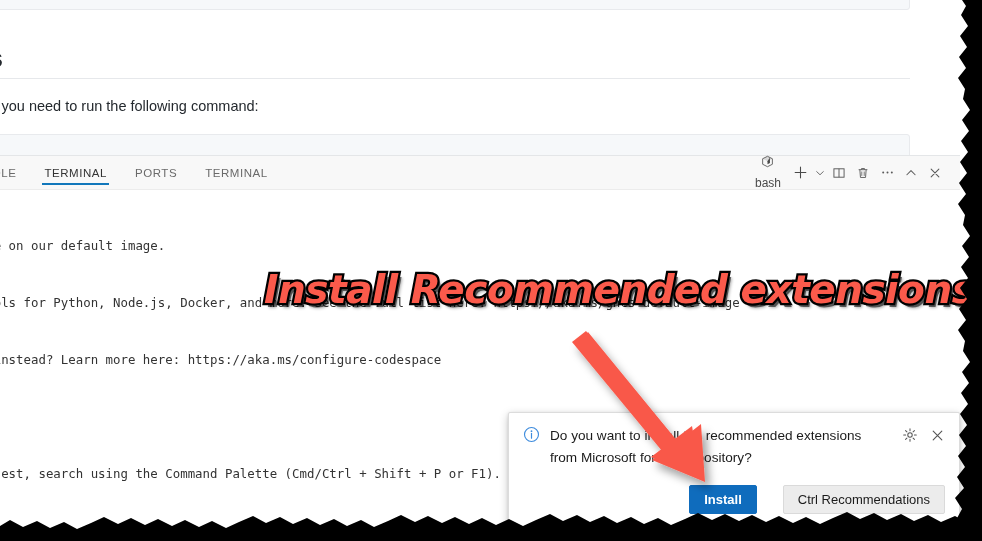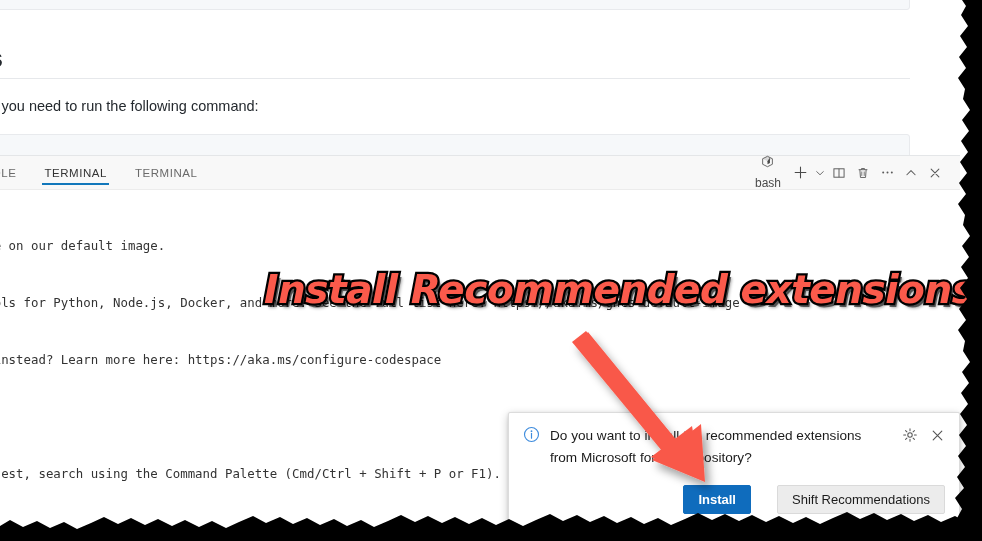--- a/index.html
+++ b/index.html
@@ -264,20 +264,21 @@
     <div class="code-block bottom"></div>
   </div>
 
   <div class="panel">
 
     <div class="panel-header">
 
       <div class="panel-tabs">
         <div class="panel-tab">BUG CONSOLE</div>
         <div class="panel-tab active">TERMINAL</div>
+        <div class="panel-tab">PORTS</div>
         <div class="panel-tab">TERMINAL</div>
       </div>
 
       <div class="panel-actions">
 
         <div class="shell-chip">
           <span>
             <svg width="13" height="13" viewBox="0 0 16 16">
               <path d="M8 1.6 14 4.6v6.8L8 14.4 2 11.4V4.6Z" fill="none" stroke="#5a5a5a" stroke-width="1.1"></path>
               <path d="M8 1.6 14 4.6 8 7.6 2 4.6Z" fill="#5a5a5a" opacity="0.2"></path>
@@ -375,21 +376,21 @@
         <span class="toast-tool">
           <svg width="15" height="15" viewBox="0 0 16 16">
             <path d="M3.4 3.4 12.6 12.6M12.6 3.4 3.4 12.6" stroke="#555" stroke-width="1.2" stroke-linecap="round"></path>
           </svg>
         </span>
       </div>
     </div>
 
     <div class="toast-buttons">
       <button class="btn btn-primary">Install</button>
-      <button class="btn btn-secondary">Shift Recommendations</button>
+      <button class="btn btn-secondary">Ctrl Recommendations</button>
     </div>
   </div>
 
   <div class="anno-text">Install Recommended extensions</div>
 
   <svg class="anno-arrow" viewBox="0 0 200 175">
     <defs>
       <filter id="arrShadow" x="-30%" y="-30%" width="180%" height="180%">
         <feDropShadow dx="5" dy="7" stdDeviation="4.5" flood-color="#000000" flood-opacity="0.35"></feDropShadow>
       </filter>

